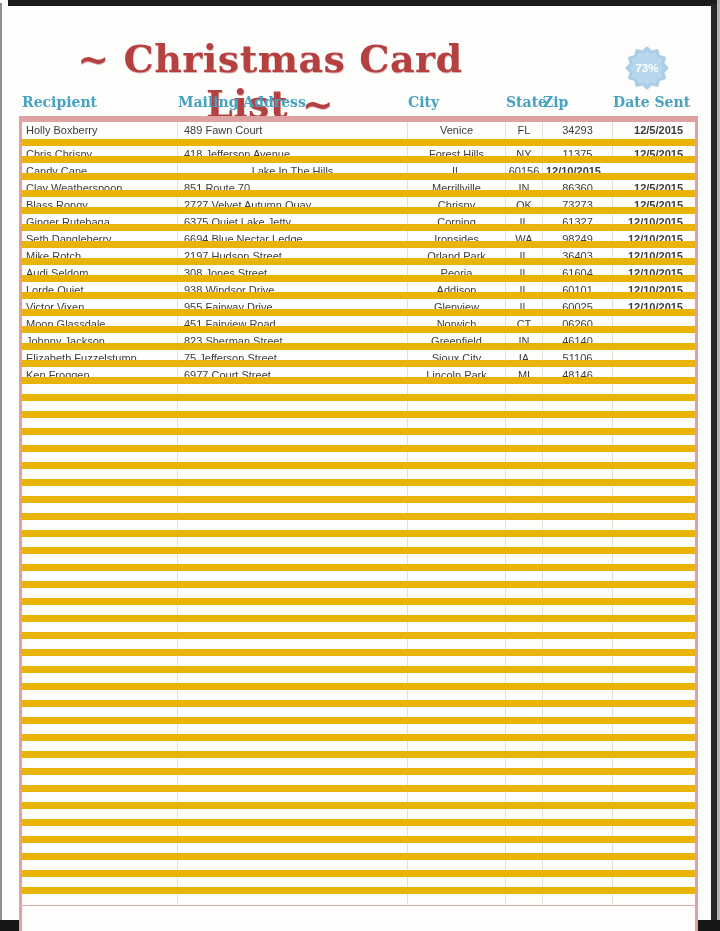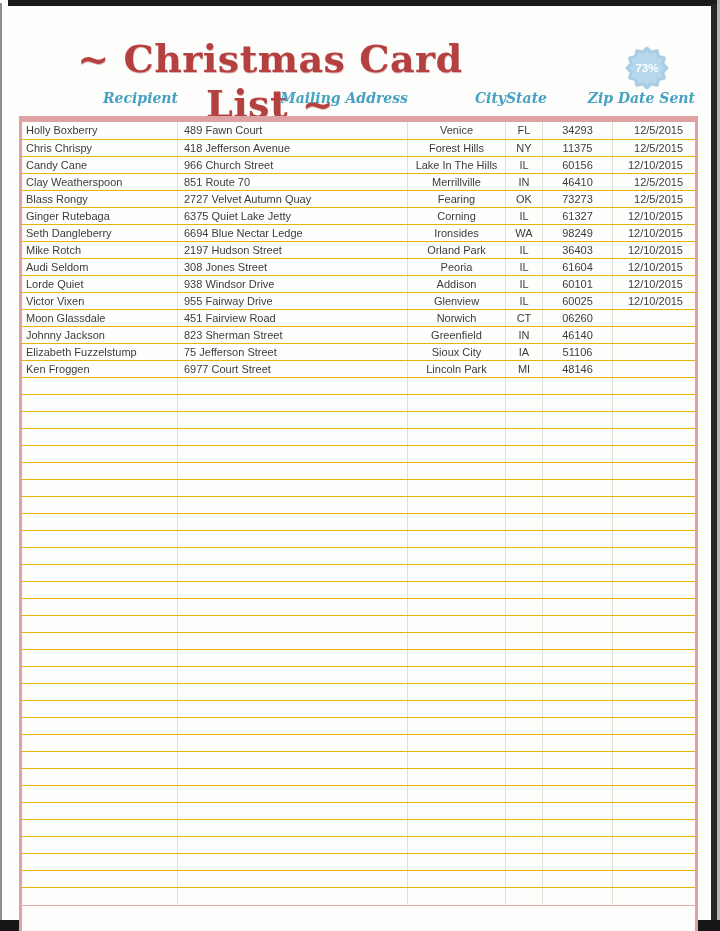--- a/index.html
+++ b/index.html
@@ -34,59 +34,58 @@
   .badge svg { display:block; }
 
   
   .header-row {
     position:absolute; left:22px; top:90px; width:673px; height:26px;
     display:grid;
     grid-template-columns:156px 230px 98px 37px 70px 82px;
     align-items:end;
   }
   .header-row .hcell {
-    text-align:right;
+    text-align:left;
     font-family:"DejaVu Serif", serif;
-    font-style:italic;
     font-weight:bold;
     font-size:14px;
     color:#47a2c1;
-    padding-bottom:16px;
+    padding-bottom:6px;
     white-space:nowrap;
   }
 
   
   .card-table {
     position:absolute; left:19px; top:116px; width:679px; height:907px;
     border:3px solid #dfa2a2;
     border-top-width:6px;
     background:#fefefc;
     overflow:hidden;
   }
   .double-border-line {
     position:absolute; left:19px; top:905px; width:679px; height:1px;
     background:#e4abab;
   }
 
   .row {
     display:grid;
     grid-template-columns:156px 230px 98px 37px 70px 82px;
     height:17px;
-    border-top:1px solid #eab308;
+    border-top:7px solid #eab308;
   }
   .row:first-child { border-top:none; }
   .row > div {
     border-right:1px solid #e0e1d6;
     font-size:11px;
     line-height:16px;
     color:#3c3c3c;
     white-space:nowrap;
     overflow:hidden;
   }
-  .row > div:last-child { border-right:none; }
+  .row > div:last-child { border-right:none;font-weight:bold; }
   .c-recipient { padding-left:4px; text-align:left; }
   .c-address   { padding-left:6px; text-align:left; }
   .c-city      { text-align:center; }
   .c-state     { text-align:center; }
   .c-zip       { text-align:center; }
   .c-date      { text-align:right; padding-right:12px; }
 </style>
 </head>
 <body>
 
@@ -128,40 +127,39 @@
     <div class="c-recipient">Chris Chrispy</div>
     <div class="c-address">418 Jefferson Avenue</div>
     <div class="c-city">Forest Hills</div>
     <div class="c-state">NY</div>
     <div class="c-zip">11375</div>
     <div class="c-date">12/5/2015</div>
   </div>
 
   <div class="row">
     <div class="c-recipient">Candy Cane</div>
-    <div class="c-address">966 Church Street</div>
     <div class="c-city">Lake In The Hills</div>
     <div class="c-state">IL</div>
     <div class="c-zip">60156</div>
     <div class="c-date">12/10/2015</div>
   </div>
 
   <div class="row">
     <div class="c-recipient">Clay Weatherspoon</div>
     <div class="c-address">851 Route 70</div>
     <div class="c-city">Merrillville</div>
     <div class="c-state">IN</div>
-    <div class="c-zip">46410</div>
+    <div class="c-zip">86360</div>
     <div class="c-date">12/5/2015</div>
   </div>
 
   <div class="row">
     <div class="c-recipient">Blass Rongy</div>
     <div class="c-address">2727 Velvet Autumn Quay</div>
-    <div class="c-city">Fearing</div>
+    <div class="c-city">Chrispy</div>
     <div class="c-state">OK</div>
     <div class="c-zip">73273</div>
     <div class="c-date">12/5/2015</div>
   </div>
 
   <div class="row">
     <div class="c-recipient">Ginger Rutebaga</div>
     <div class="c-address">6375 Quiet Lake Jetty</div>
     <div class="c-city">Corning</div>
     <div class="c-state">IL</div>

